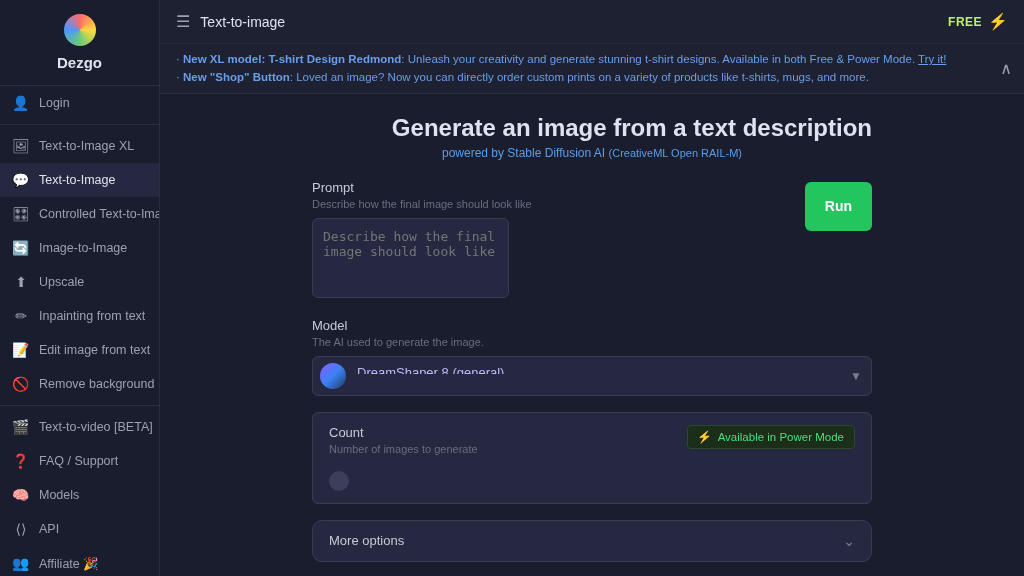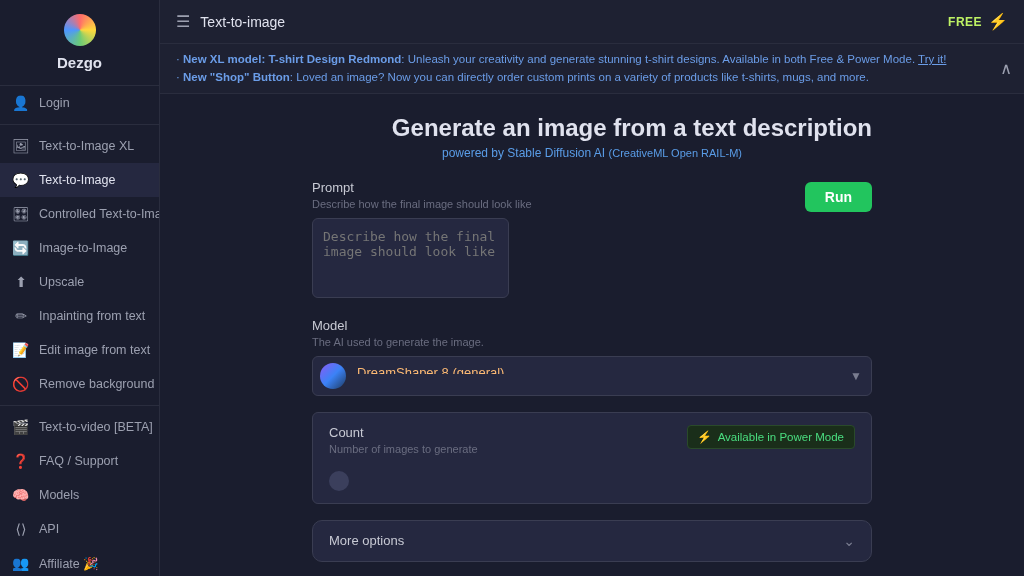--- a/index.html
+++ b/index.html
@@ -231,35 +231,35 @@
     .run-button {
       background: #22c55e;
       color: white;
       border: none;
       border-radius: 6px;
       padding: 0 20px;
       font-size: 14px;
       font-weight: 600;
       cursor: pointer;
       align-self: flex-start;
-      height: 30px;
+      height: 49px;
       margin-top: 2px;
     }
 
     
     .model-select-wrapper {
       position: relative;
     }
 
     .model-select {
       width: 100%;
       background: #252840;
       border: 1px solid #3a3d52;
       border-radius: 6px;
-      color: #fdba74;
+      color: #c4b5fd;
       font-size: 13px;
       padding: 8px 36px 21px 44px;
       appearance: none;
       cursor: pointer;
       outline: none;
       height: 40px;
     }
 
     .model-avatar {
       position: absolute;

